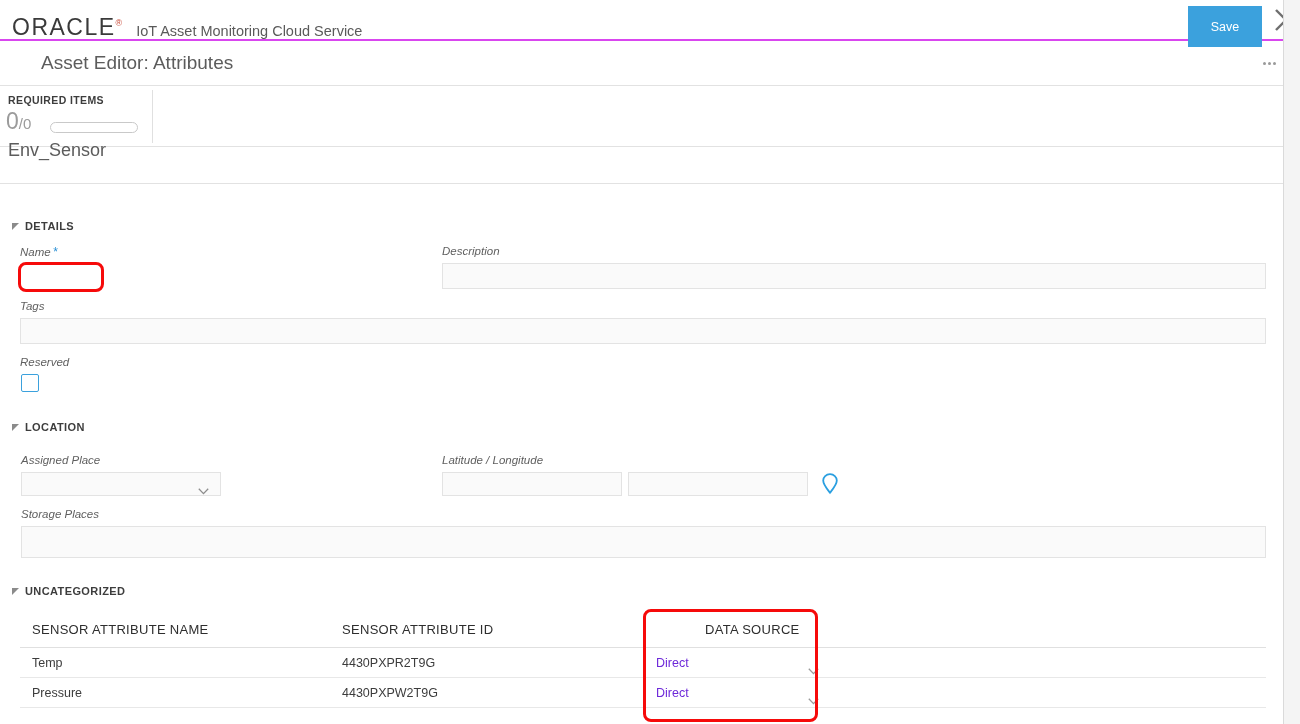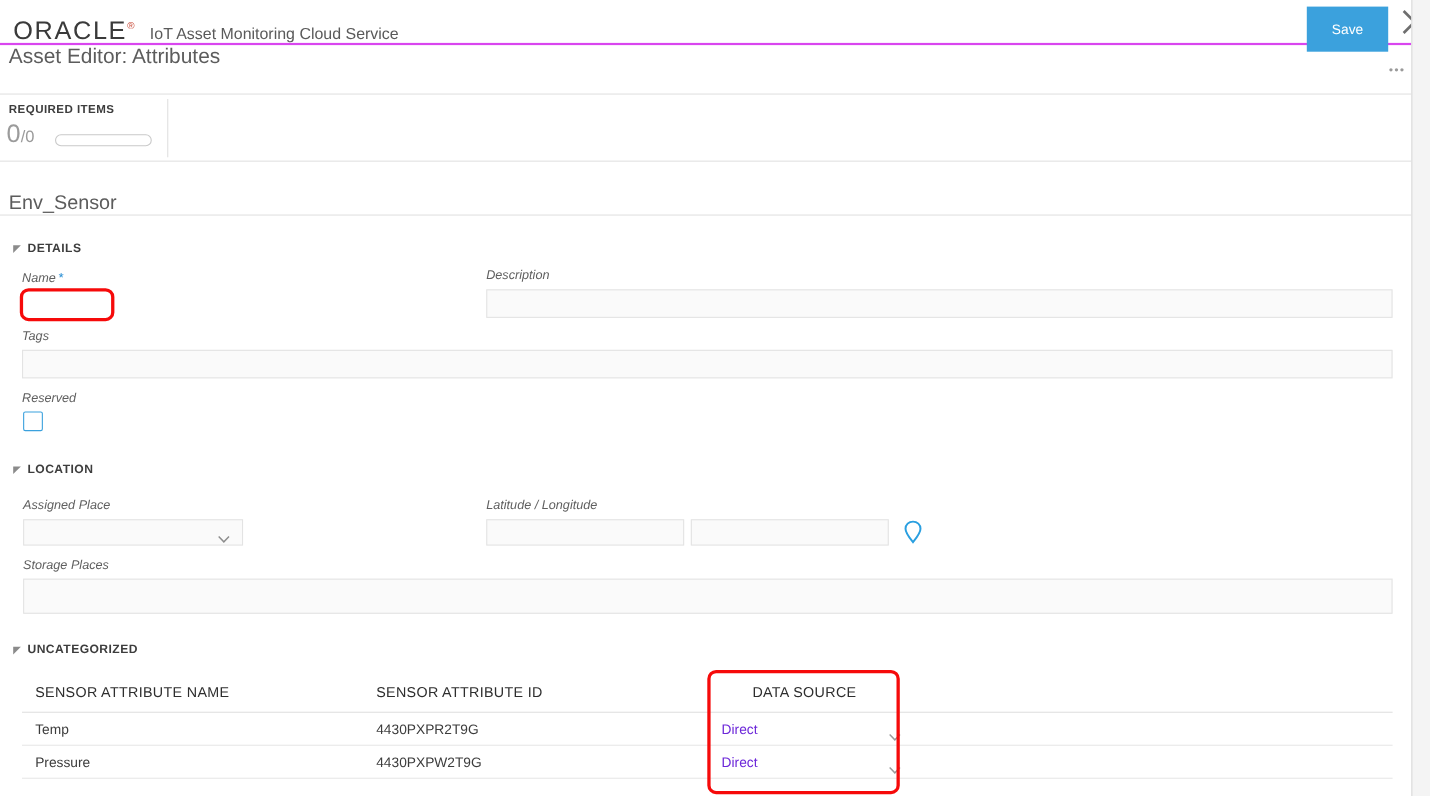--- a/index.html
+++ b/index.html
@@ -61,21 +61,21 @@
     position: absolute; left: 1272px; top: 6px;
     width: 28px; height: 28px;
     cursor: pointer;
   }
 
   
   .editor-head {
     position: absolute; left: 0; top: 41px;
     width: 1283px; height: 45px;
     border-bottom: 1px solid #e2e2e2;
-    display: flex; align-items: flex-start;
+    display: flex; align-items: center; padding-left: 33px;
   }
   .editor-title {
     margin-left: 8px;
     font-size: 19px;
     color: #5c5c5c;
     font-weight: 300;
   }
   .kebab {
     position: absolute; left: 1258px; top: 53px;
     width: 22px; height: 20px;
@@ -112,24 +112,24 @@
     background: #ffffff;
   }
   .req-divider {
     position: absolute; left: 152px; top: 90px;
     width: 1px; height: 53px;
     background: #e0e0e0;
   }
 
   
   .asset-banner {
-    position: absolute; left: 0; top: 152px;
+    position: absolute; left: 0; top: 140px;
     width: 1283px; height: 44px;
     border-bottom: 1px solid #e2e2e2;
-    display: flex; align-items: flex-end;
+    display: flex; align-items: flex-start;
   }
   .asset-name {
     margin-left: 8px;
     font-size: 18px; color: #5c5c5c; font-weight: 300;
   }
 
   
   .section-head {
     position: absolute;
     display: flex; align-items: center;
@@ -197,21 +197,21 @@
     height: 30px;
     border-bottom: 1px solid #e8e8e8;
     display: flex; align-items: center;
   }
   .tbl-head {
     height: 36px;
     border-bottom: 1px solid #e0e0e0;
   }
   .c1 { position: absolute; left: 12px; }
   .c2 { position: absolute; left: 322px; }
-  .c3 { position: absolute; left: 636px; padding-left: 28px; }
+  .c3 { position: absolute; left: 657px; padding-left: 28px; }
   .th {
     font-size: 13px; font-weight: normal;
     color: #2e2e2e; letter-spacing: 0.3px;
   }
   .td {
     font-size: 12.5px; color: #3c3c3c;
   }
   .ds-cell {
     position: absolute; left: 636px;
     display: flex; align-items: center;

